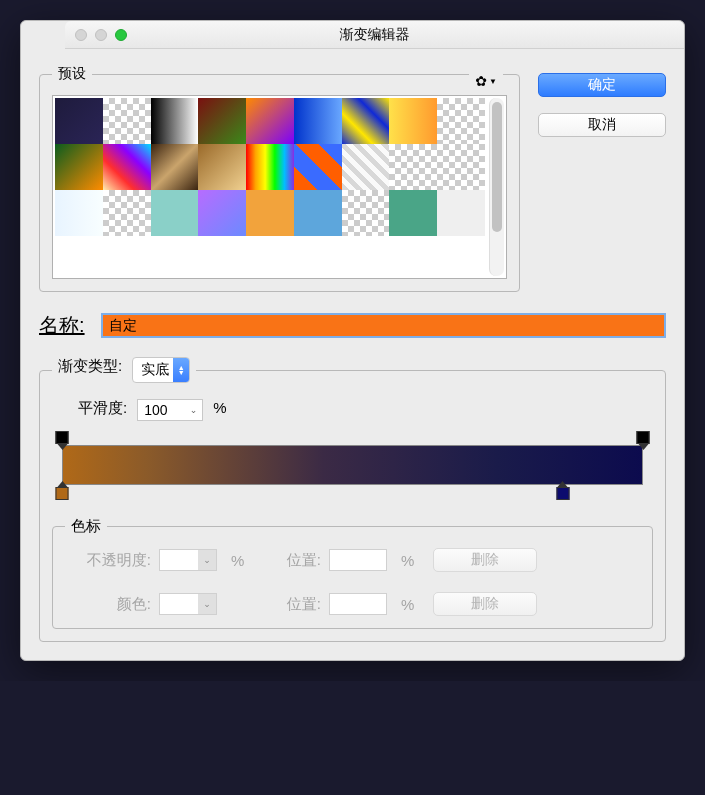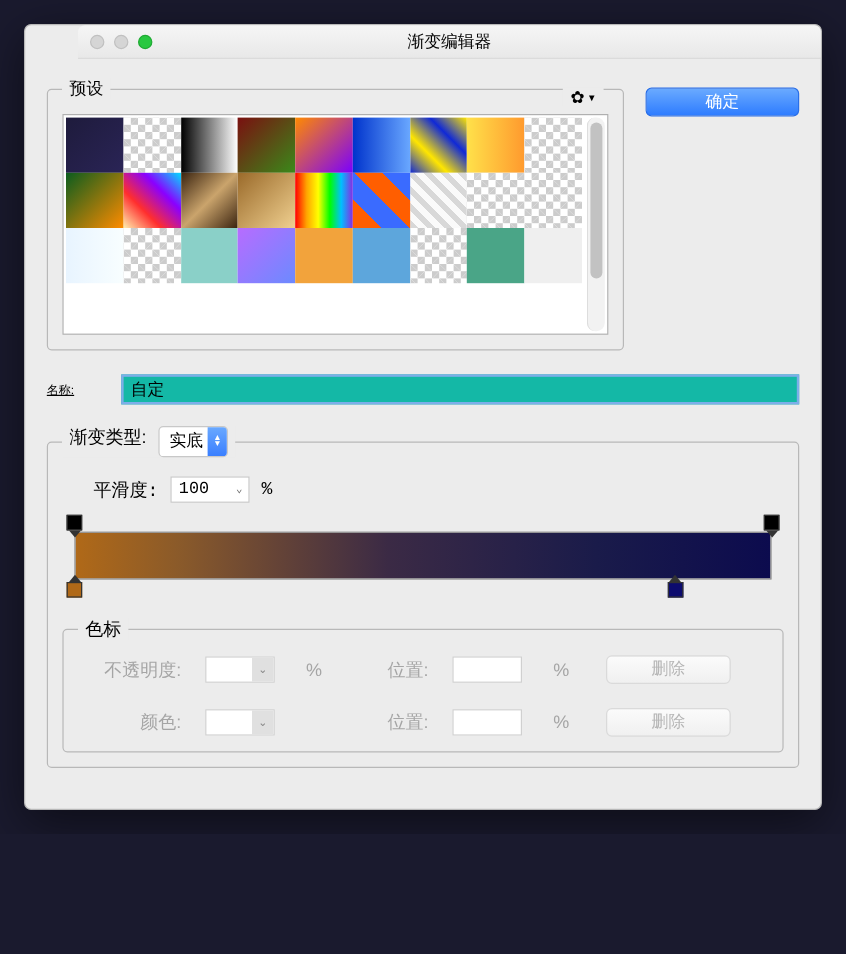--- a/index.html
+++ b/index.html
@@ -35,21 +35,21 @@
     .dot.close-d { background: #d5d5d5; border: 0.5px solid #c0c0c0; }
     .dot.min-d { background: #d5d5d5; border: 0.5px solid #c0c0c0; }
     .dot.zoom-d { background: #28c840; border: 0.5px solid #1faa33; }
     .titlebar-title {
       position: absolute;
       left: 0; right: 0;
       text-align: center;
       font-size: 14px;
       pointer-events: none;
     }
-    .body { padding: 16px 18px 34px 18px; }
+    .body { padding: 16px 18px 18px 18px; }
     .top-row { display: flex; gap: 18px; align-items: flex-start; }
 
     fieldset {
       border: 1px solid #b8b8b8;
       border-radius: 4px;
       padding: 12px 12px 12px 12px;
       position: relative;
     }
     legend {
       padding: 0 6px;
@@ -119,28 +119,28 @@
       color: #fff;
     }
     .gap-sm { height: 8px; }
 
     .name-row {
       display: flex;
       align-items: center;
       gap: 12px;
       margin: 20px 0 18px 0;
     }
-    .name-row label { font-size: 10px; width: 50px; text-decoration: underline; }
+    .name-row label { font-size: 20px; width: 50px; text-decoration: underline; }
     .name-row input[type=text] {
       flex: 1;
       height: 25px;
       font-size: 14px;
       padding: 0 6px;
       border: 2px solid #7daee9;
-      background: #14b8a6;
+      background: #f97316;
       outline: none;
     }
     .name-row .btn { width: 128px; }
 
     .type-fs { margin-top: 4px; }
     .type-fs legend { display: flex; gap: 10px; font-size: 15px; }
     .sel {
       border: 1px solid #c8c8c8;
       border-radius: 4px;
       background: #fff;
@@ -160,25 +160,24 @@
       flex-direction: column;
       align-items: center;
       justify-content: center;
       color: #fff;
       font-size: 7px;
       line-height: 5px;
     }
 
     .smooth-row {
       display: flex;
-      align-items: center;
+      align-items: flex-start;
       gap: 10px;
       font-size: 15px;
       padding: 4px 0 6px 26px;
-      font-family: Liberation Mono, monospace;
     }
     .num-input {
       width: 66px;
       height: 22px;
       border: 1px solid #c8c8c8;
       background: #fff;
       padding: 0 20px 0 6px;
       font-size: 14px;
       position: relative;
       display: inline-flex;
@@ -211,21 +210,21 @@
       border-left: 5px solid transparent;
       border-right: 5px solid transparent;
     }
     .stop.op::before { border-top: 6px solid #333; top: 12px; }
     .stop.col::before { border-bottom: 6px solid #333; bottom: 12px; }
 
     .stops-fs { margin-top: 4px; }
     .stops-grid {
       display: grid;
       grid-template-columns: 86px 64px 30px 52px 64px 24px 104px;
-      gap: 20px;
+      gap: 8px;
       row-gap: 20px;
       align-items: center;
       color: #a5a5a5;
       font-size: 15px;
     }
     .stops-grid label { text-align: right; }
     .field-dis {
       width: 58px; height: 22px;
       border: 1px solid #d0d0d0;
       background: #fff;
@@ -313,20 +312,21 @@
               <div class="sw" style="background: rgb(239, 239, 239);"></div>
             </div>
           <div class="scrollbar">
             <div class="thumb"></div>
           </div>
         </div>
       </fieldset>
 
       <div class="btn-col">
         <div class="btn primary">确定</div>
+        <div class="btn">取消</div>
         <div class="gap-sm"></div>
       </div>
     </div>
 
     <div class="name-row">
       <label>名称:</label>
       <input type="text" value="自定" style="">
     </div>
 
     <fieldset class="type-fs">

